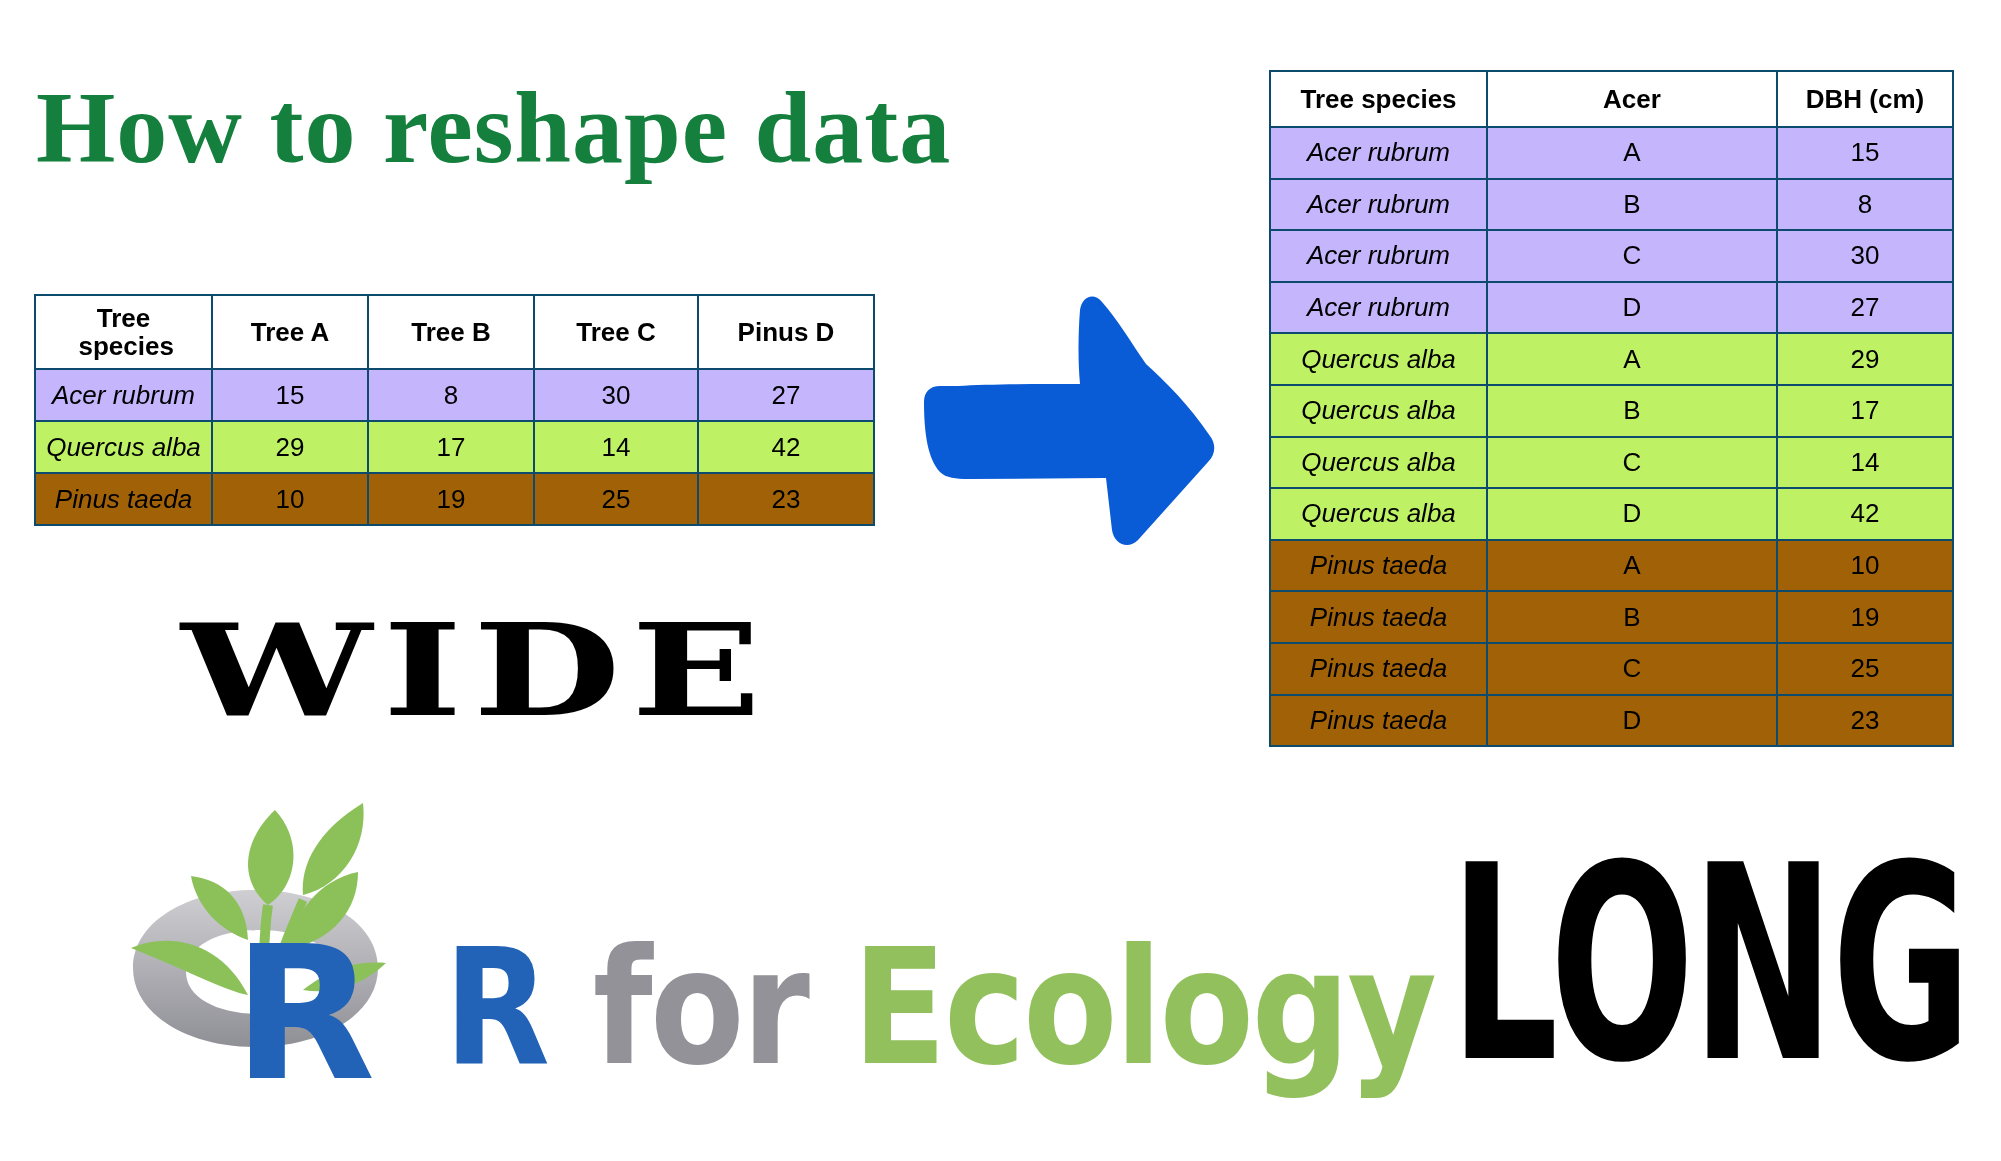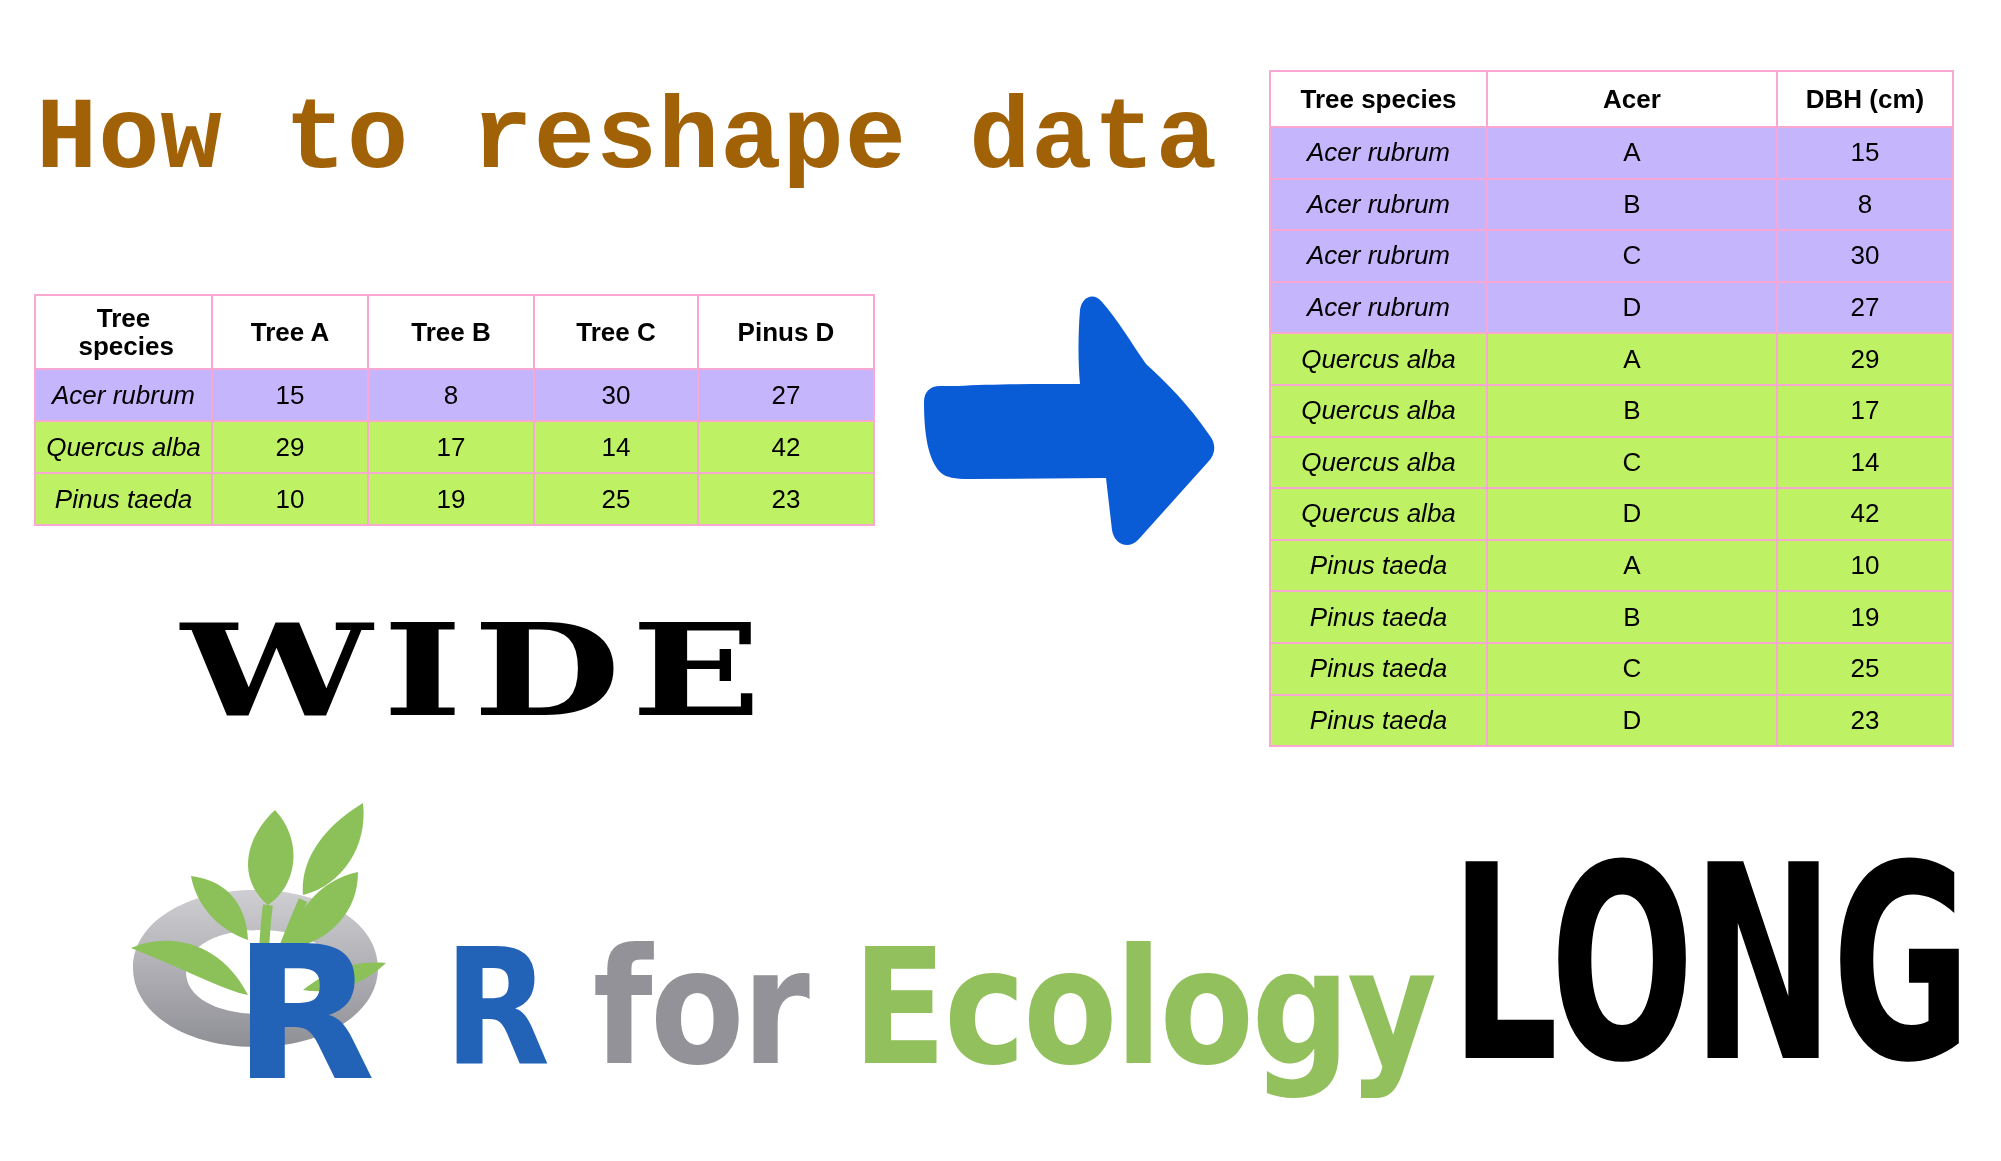--- a/index.html
+++ b/index.html
@@ -1,30 +1,30 @@
 <!DOCTYPE html>
 <html><head>
 <meta charset="utf-8">
 <style>
   html, body { margin:0; padding:0; background:#ffffff; }
   body { width:2001px; height:1161px; position:relative; overflow:hidden; font-family:"Liberation Sans", sans-serif; }
-  .title { position:absolute; left:36px; top:80px; font-family:Liberation Mono, monospace; font-weight:bold; font-size:102px; line-height:120px; color:#a16207; white-space:nowrap; letter-spacing:1px; }
+  .title { position:absolute; left:36px; top:68px; font-family:Liberation Serif, serif; font-weight:bold; font-size:102px; line-height:120px; color:#15803d; white-space:nowrap; letter-spacing:1px; }
   table.t { position:absolute; border-collapse:collapse; table-layout:fixed; }
-  table.t td, table.t th { border:2px solid #f9a8d4; text-align:center; vertical-align:middle; padding:0; color:#000; }
+  table.t td, table.t th { border:2px solid #0c4a6e; text-align:center; vertical-align:middle; padding:0; color:#000; }
   table.t th { font-weight:bold; background:#fff; }
   .wide { left:34px; top:294px; width:839px; font-size:26px; }
   .wide th { height:72px; line-height:28px; }
   .wide td { height:50px; }
   .long { left:1269px; top:70px; width:683px; font-size:26px; }
   .long th { height:54px; }
   .long td { height:49.6px; }
   td.sp { font-style:italic; }
   tr.acer td { background:#c4b5fd; }
   tr.quercus td { background:#bef264; }
-  tr.pinus td { background:#bef264; }
+  tr.pinus td { background:#a16207; }
   .arrow { position:absolute; left:918px; top:294px; width:300px; height:256px; }
   .wide-label { position:absolute; left:181px; top:606px; font-family:"DejaVu Serif", serif; font-weight:bold; font-size:128px; line-height:128px; color:#000; transform:scaleX(1.33); transform-origin:left top; letter-spacing:8px; white-space:nowrap; }
   .long-label { position:absolute; left:1450px; top:830px; font-family:"DejaVu Sans", sans-serif; font-weight:bold; font-size:270px; line-height:270px; color:#000; transform:scaleX(0.63); transform-origin:left top; white-space:nowrap; letter-spacing:-4px; }
   .logo { position:absolute; left:128px; top:800px; width:260px; height:285px; }
   .brand { position:absolute; left:444px; top:918px; font-family:"DejaVu Sans", sans-serif; font-weight:bold; font-size:160px; line-height:180px; white-space:nowrap; transform:scaleX(0.86); transform-origin:left top; letter-spacing:-3px; }
 </style>
 </head>
 <body>
 
 <div class="title">How to reshape data</div>

